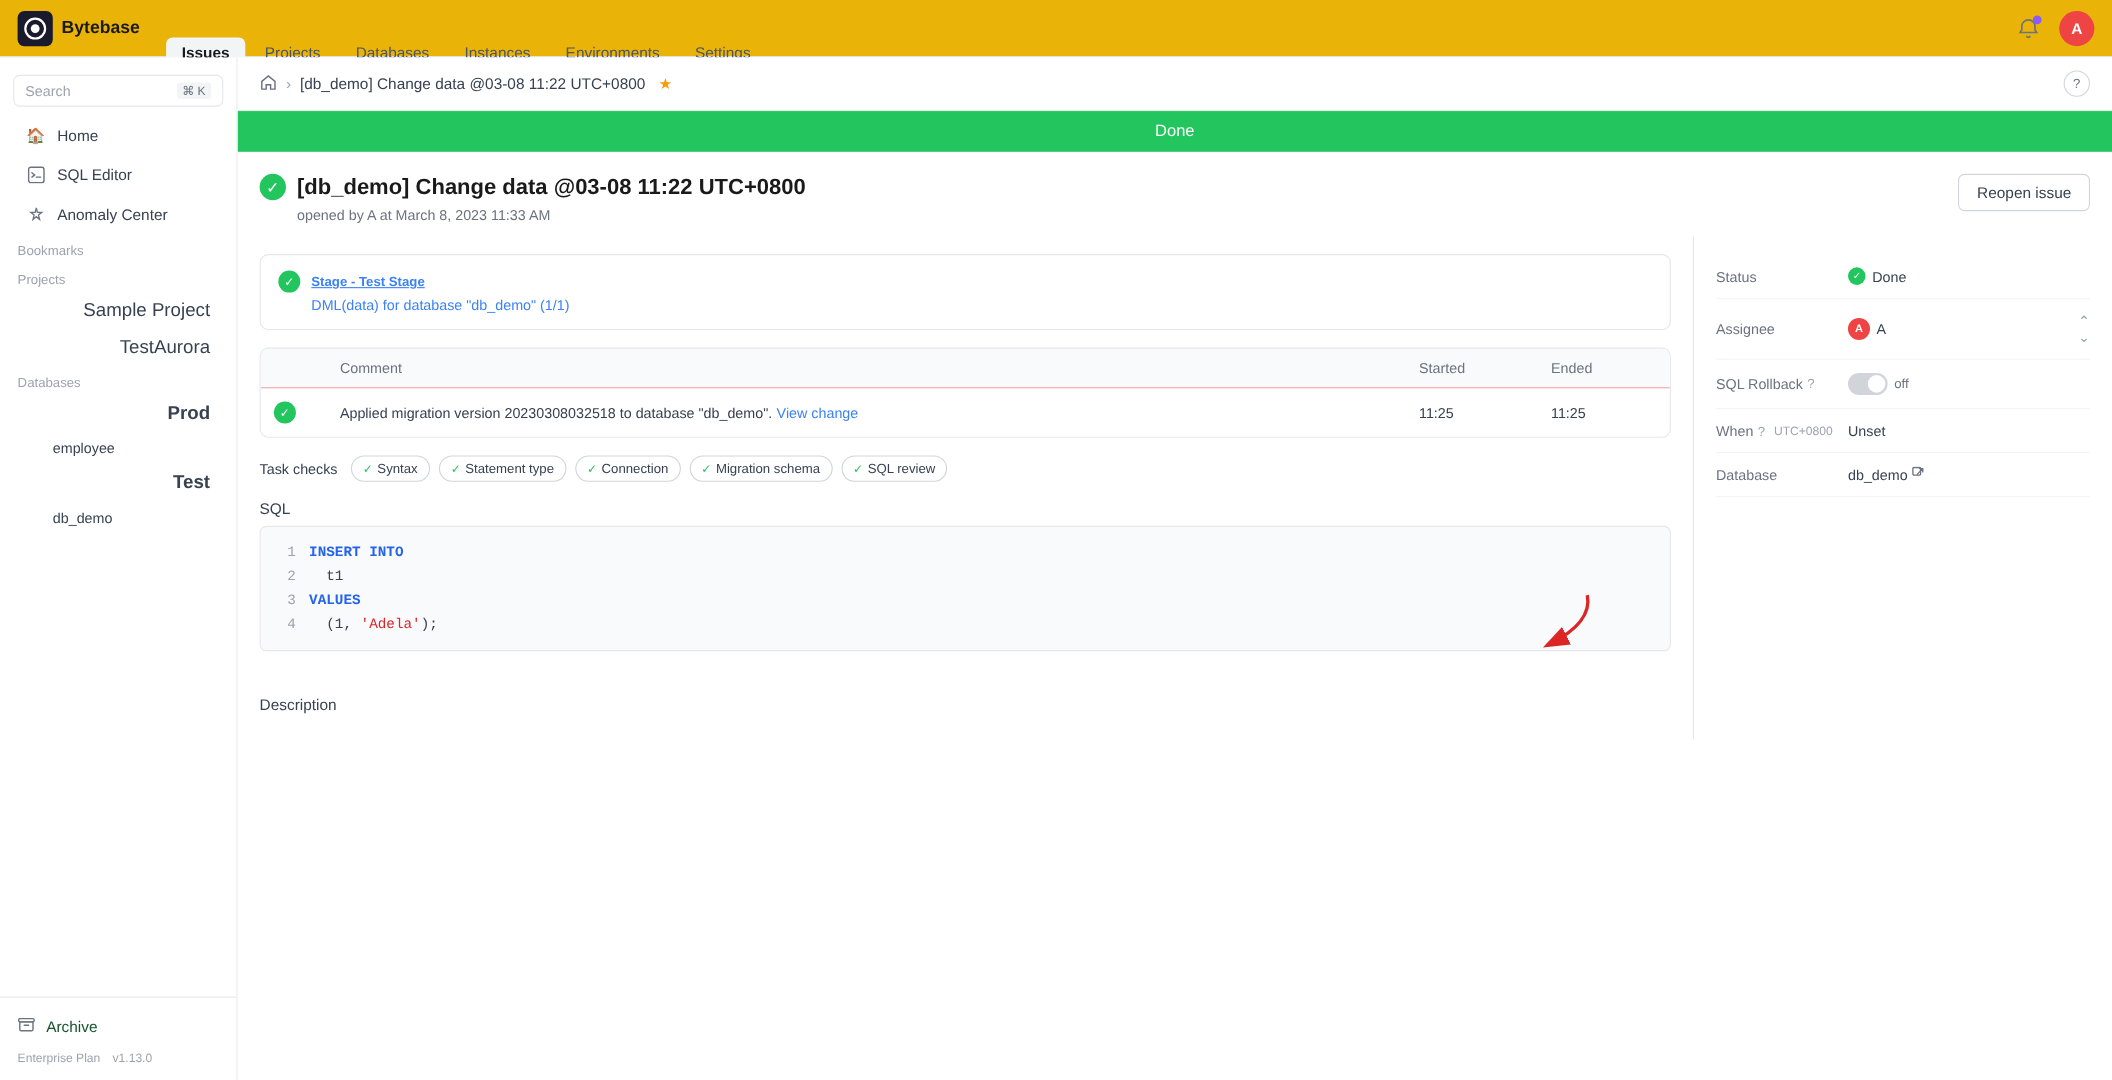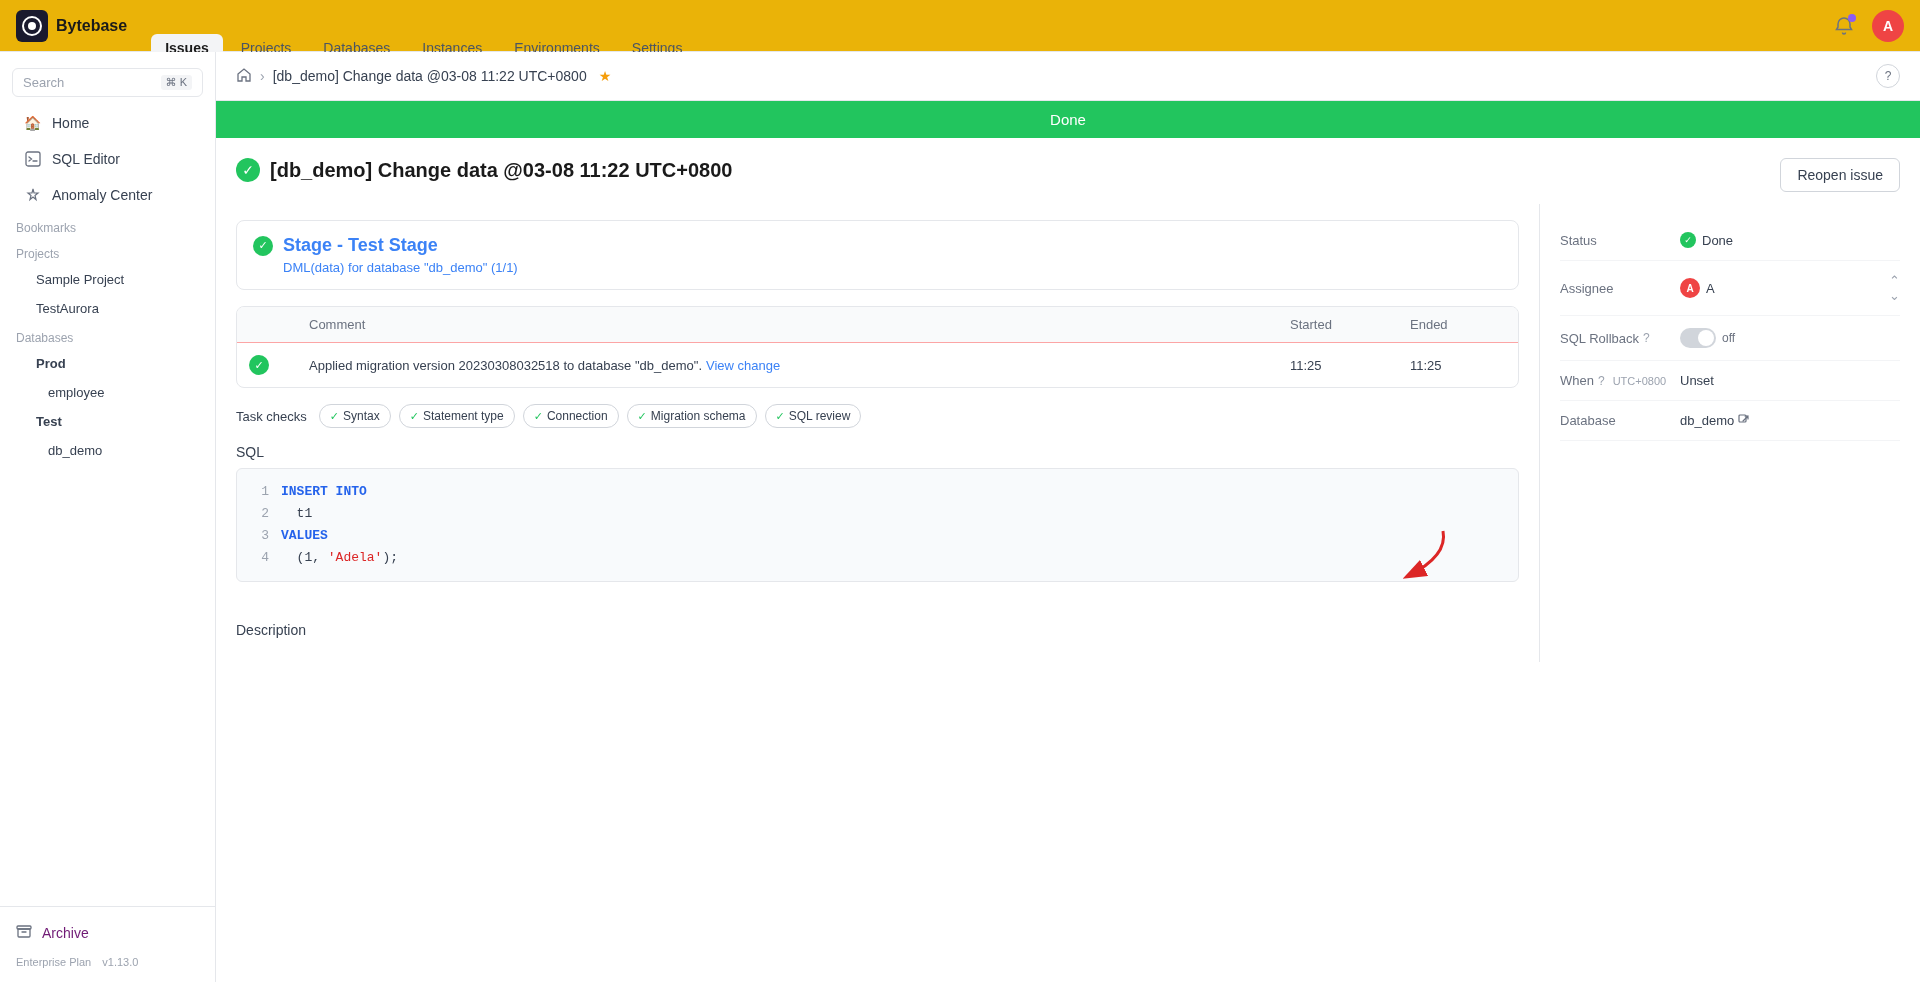--- a/index.html
+++ b/index.html
@@ -21,24 +21,24 @@
     
     .layout { display: flex; flex: 1; overflow: hidden; }
 
     
     .sidebar { width: 216px; background: #fff; border-right: 1px solid #e5e7eb; display: flex; flex-direction: column; overflow-y: auto; flex-shrink: 0; padding: 8px 0; }
     .search-box { margin: 8px 12px; padding: 6px 10px; border: 1px solid #e5e7eb; border-radius: 6px; display: flex; align-items: center; justify-content: space-between; cursor: pointer; color: #9ca3af; font-size: 13px; }
     .search-shortcut { background: #f3f4f6; border-radius: 3px; padding: 1px 5px; font-size: 11px; color: #6b7280; }
     .sidebar-nav-item { display: flex; align-items: center; gap: 10px; padding: 8px 16px; cursor: pointer; color: #374151; font-size: 14px; border-radius: 6px; margin: 1px 8px; }
     .sidebar-nav-item .icon { width: 18px; height: 18px; display: flex; align-items: center; justify-content: center; flex-shrink: 0; }
     .sidebar-section { padding: 8px 16px 4px; font-size: 12px; color: #9ca3af; font-weight: 500; text-transform: none; }
-    .sidebar-sub-item { padding: 6px 16px 6px 28px; cursor: pointer; color: #374151; font-size: 13px; border-radius: 6px; margin: 1px 8px; }
+    .sidebar-sub-item { padding: 6px 16px 6px 28px; cursor: pointer; color: #374151; font-size: 17px; border-radius: 6px; margin: 1px 8px; text-align: right; }
     .sidebar-sub-sub { padding: 6px 16px 6px 40px; cursor: pointer; color: #374151; font-size: 13px; border-radius: 6px; margin: 1px 8px; }
     .sidebar-bottom { margin-top: auto; border-top: 1px solid #e5e7eb; padding-top: 8px; }
-    .sidebar-bottom-item { display: flex; align-items: center; gap: 10px; padding: 8px 16px; cursor: pointer; color: #701a75; font-size: 14px; text-align: right; }
+    .sidebar-bottom-item { display: flex; align-items: center; gap: 10px; padding: 8px 16px; cursor: pointer; color: #14532d; font-size: 14px; text-align: right; }
     .version-info { padding: 6px 16px; font-size: 11px; color: #9ca3af; }
 
     
     .main { flex: 1; overflow-y: auto; background: #fff; }
     .breadcrumb { display: flex; align-items: center; gap: 8px; padding: 12px 20px; border-bottom: 1px solid #e5e7eb; background: #fff; }
     .breadcrumb-home { cursor: pointer; color: #6b7280; }
     .breadcrumb-sep { color: #9ca3af; }
     .breadcrumb-current { color: #374151; font-size: 14px; }
     .breadcrumb-star { cursor: pointer; color: #f59e0b; margin-left: 4px; }
     .breadcrumb-right { margin-left: auto; cursor: pointer; color: #6b7280; }
@@ -54,21 +54,21 @@
     .reopen-btn { padding: 8px 16px; border: 1px solid #d1d5db; border-radius: 6px; background: white; cursor: pointer; font-size: 14px; color: #374151; white-space: nowrap; }
 
     
     .content-area { display: flex; padding: 0 0; }
     .main-panel { flex: 1; padding: 16px 20px; border-right: 1px solid #e5e7eb; }
     .right-panel { width: 380px; padding: 16px 20px; flex-shrink: 0; }
 
     
     .stage-section { border: 1px solid #e5e7eb; border-radius: 8px; padding: 14px 16px; margin-bottom: 16px; }
     .stage-header { display: flex; align-items: center; gap: 10px; margin-bottom: 4px; }
-    .stage-title { font-weight: 600; color: #3b82f6; font-size: 18px; cursor: pointer; }
+    .stage-title { font-weight: 600; color: #3b82f6; font-size: 12px; cursor: pointer; text-decoration: underline; }
     .stage-subtitle { font-size: 13px; color: #3b82f6; cursor: pointer; }
 
     
     .task-table { border: 1px solid #e5e7eb; border-radius: 8px; overflow: hidden; margin-bottom: 16px; }
     .task-table-header { display: grid; grid-template-columns: 60px 1fr 120px 120px; background: #f9fafb; border-bottom: 1px solid #fca5a5; }
     .task-table-header-cell { padding: 10px 12px; font-size: 13px; color: #6b7280; font-weight: 500; }
     .task-table-row { display: grid; grid-template-columns: 60px 1fr 120px 120px; border-bottom: 1px solid #e5e7eb; }
     .task-table-row:last-child { border-bottom: none; }
     .task-table-cell { padding: 12px; font-size: 13px; color: #374151; display: flex; align-items: center; }
     .view-change-link { color: #3b82f6; cursor: pointer; margin-left: 4px; }
@@ -216,20 +216,21 @@
     </div>
 
     <div class="done-banner">Done</div>
 
     <div class="issue-header">
       <div class="issue-title-area">
         <div class="issue-title">
           <div class="check-circle">✓</div>
           <span class="issue-name">[db_demo] Change data @03-08 11:22 UTC+0800</span>
         </div>
+        <div class="issue-meta">opened by A at March 8, 2023 11:33 AM</div>
       </div>
       <button class="reopen-btn">Reopen issue</button>
     </div>
 
     <div class="content-area">
 
       <div class="main-panel">
 
         <div class="stage-section">
           <div class="stage-header">

